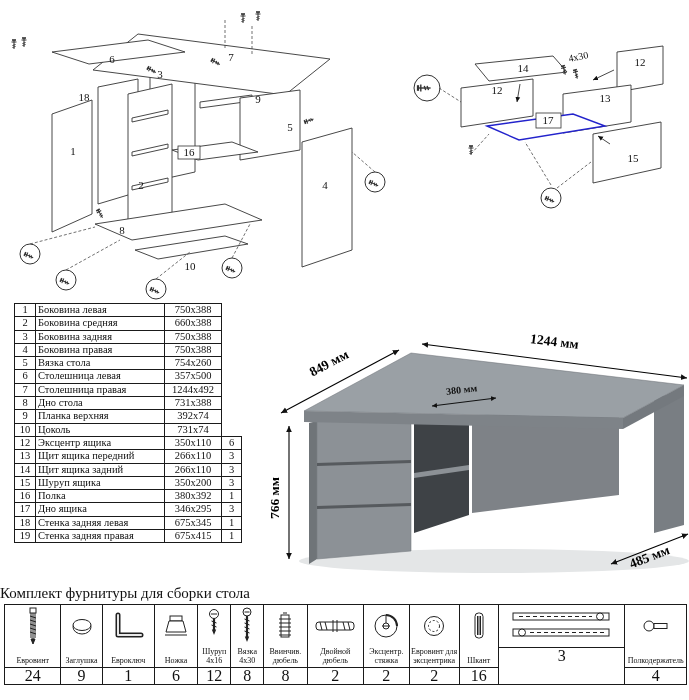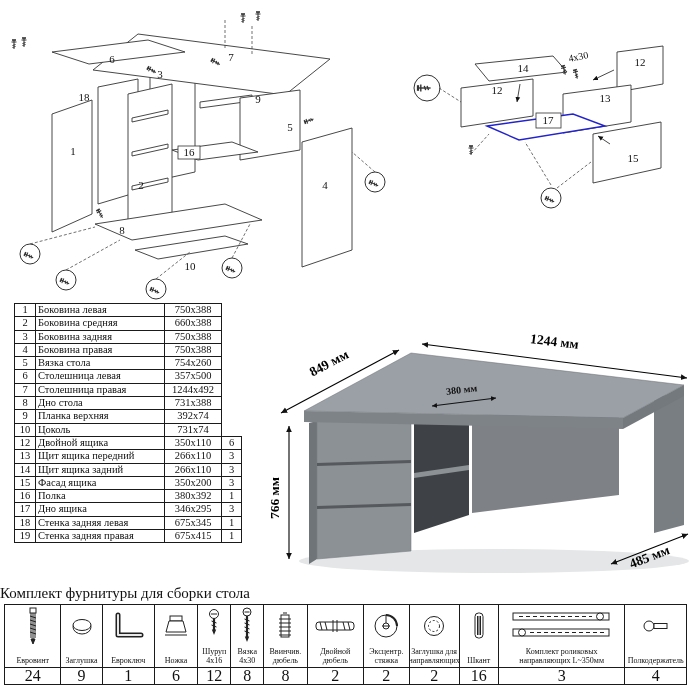--- a/index.html
+++ b/index.html
@@ -202,39 +202,39 @@
           <td class="c-name">Цоколь</td>
           <td class="c-size">731x74</td>
         </tr>
         </tbody>
     </table>
     <table class="parts" id="parts-b">
       <tbody>
 
           <tr>
           <td class="c-num">12</td>
-          <td class="c-name">Двойной ящика</td>
+          <td class="c-name">Эксцентр ящика</td>
           <td class="c-size">350x110</td>
           <td class="c-qty">6</td>
         </tr>
           <tr>
           <td class="c-num">13</td>
           <td class="c-name">Щит ящика передний</td>
           <td class="c-size">266x110</td>
           <td class="c-qty">3</td>
         </tr>
           <tr>
           <td class="c-num">14</td>
           <td class="c-name">Щит ящика задний</td>
           <td class="c-size">266x110</td>
           <td class="c-qty">3</td>
         </tr>
           <tr>
           <td class="c-num">15</td>
-          <td class="c-name">Фасад ящика</td>
+          <td class="c-name">Шуруп ящика</td>
           <td class="c-size">350x200</td>
           <td class="c-qty">3</td>
         </tr>
           <tr>
           <td class="c-num">16</td>
           <td class="c-name">Полка</td>
           <td class="c-size">380x392</td>
           <td class="c-qty">1</td>
         </tr>
           <tr>
@@ -440,21 +440,21 @@
       <div class="hw-qty">2</div>
     </div>
 
     <div class="hw-col" style="flex:46">
       <div class="hw-icon">
         <svg width="34" height="34" viewBox="0 0 34 34">
           <circle cx="17" cy="17" r="9.5" fill="#fff" stroke="#222"></circle>
           <circle cx="17" cy="17" r="5.5" fill="none" stroke="#222" stroke-dasharray="2,2"></circle>
         </svg>
       </div>
-      <div class="hw-label">Заглушка для направляющих</div>
+      <div class="hw-label">Евровинт для эксцентрика</div>
       <div class="hw-qty">2</div>
     </div>
 
     <div class="hw-col" style="flex:36">
       <div class="hw-icon">
         <svg width="18" height="38" viewBox="0 0 18 38">
             <g stroke="#222" fill="#fff">
           <rect x="5" y="6" width="8" height="25" rx="3.5"></rect>
           <line x1="7.5" y1="9" x2="7.5" y2="28"></line>
               <line x1="9" y1="9" x2="9" y2="28"></line>
@@ -472,21 +472,20 @@
             <g stroke="#222" fill="#fff">
           <rect x="3" y="5" width="96" height="7"></rect>
               <circle cx="90" cy="8.5" r="3.5"></circle>
           <line x1="9" y1="8.5" x2="82" y2="8.5" stroke-dasharray="4,3"></line>
           <rect x="3" y="21" width="96" height="7"></rect>
               <circle cx="12" cy="24.5" r="3.5"></circle>
           <line x1="20" y1="24.5" x2="94" y2="24.5" stroke-dasharray="4,3"></line>
         </g>
           </svg>
       </div>
-      <div class="hw-label">Комплект роликовых направляющих L~350мм</div>
       <div class="hw-qty">3</div>
     </div>
 
     <div class="hw-col" style="flex:57">
       <div class="hw-icon">
         <svg width="34" height="34" viewBox="0 0 34 34">
             <g stroke="#222" fill="#fff">
           <circle cx="10" cy="17" r="5"></circle>
           <rect x="15" y="14.5" width="13" height="5"></rect>
         </g>

